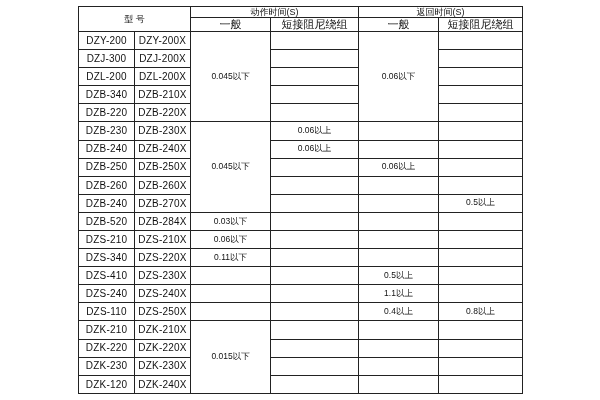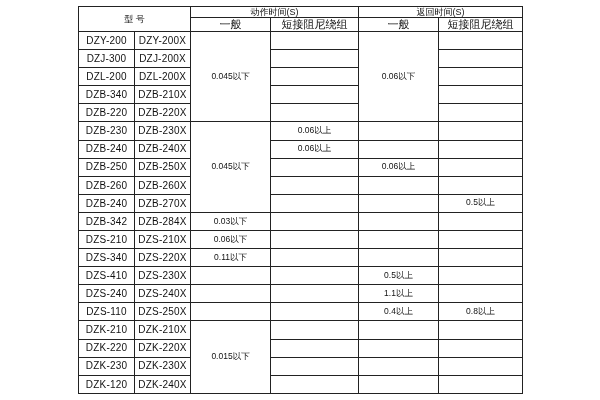--- a/index.html
+++ b/index.html
@@ -155,21 +155,21 @@
 
       <tr>
         <td class="model">DZB-240</td>
         <td class="model">DZB-270X</td>
         <td class="val"></td>
         <td class="val"></td>
         <td class="val">0.5以上</td>
       </tr>
 
       <tr>
-        <td class="model">DZB-342</td>
+        <td class="model">DZB-520</td>
         <td class="model">DZB-284X</td>
         <td class="val">0.03以下</td>
         <td class="val"></td>
         <td class="val"></td>
         <td class="val"></td>
       </tr>
 
       <tr>
         <td class="model">DZS-210</td>
         <td class="model">DZS-210X</td>

